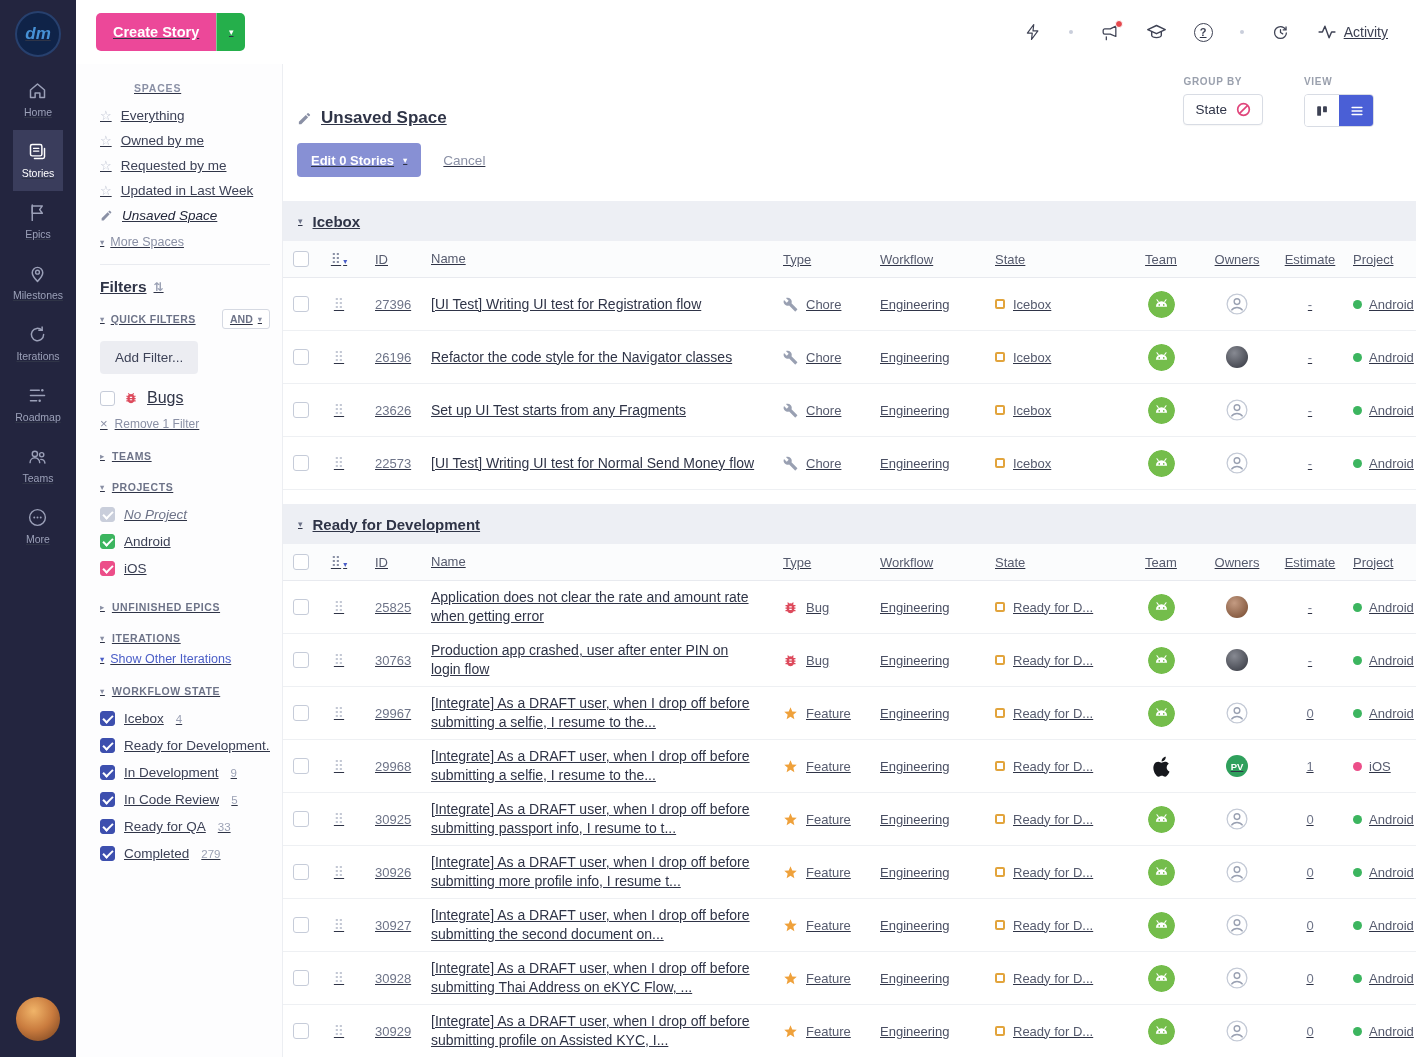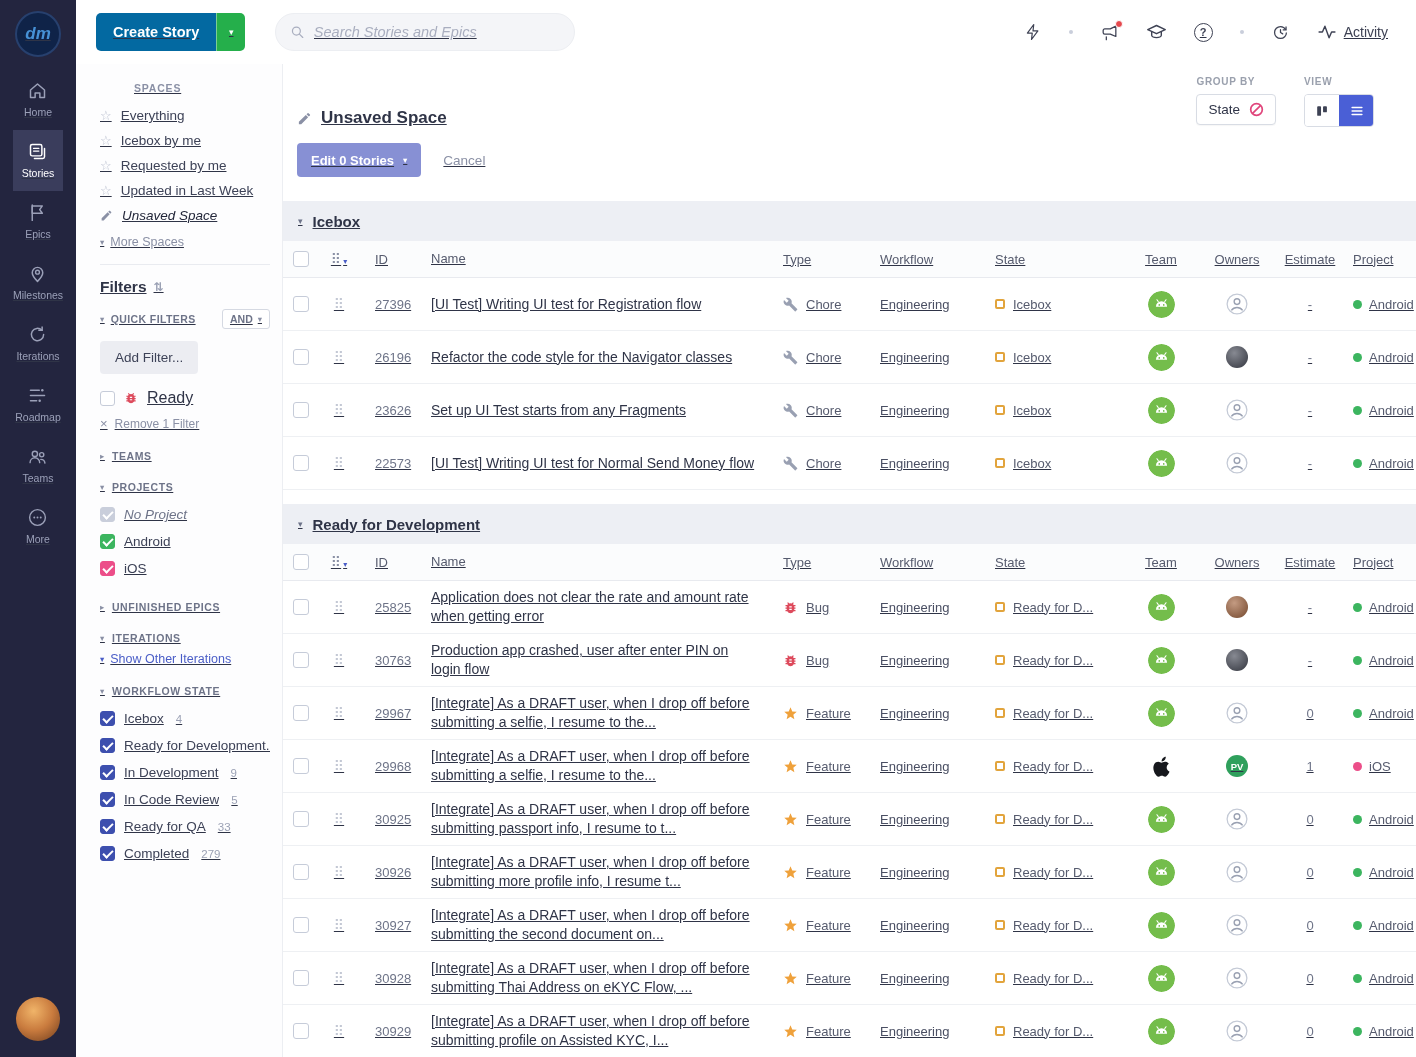--- a/index.html
+++ b/index.html
@@ -20,21 +20,21 @@
   .rail-spacer { flex:1; }
   .rail-avatar { width:44px; height:44px; border-radius:50%; margin-bottom:16px; cursor:pointer;
                  background:radial-gradient(circle at 40% 32%, #f0b469 0%, #c97b3e 48%, #6e3c1d 100%); }
 
   
   .right { flex:1; display:flex; flex-direction:column; min-width:0; }
 
   
   .topbar { height:64px; flex:none; display:flex; align-items:center; padding:0 28px 0 20px; background:#fff; }
   .create-btn { display:flex; height:38px; border-radius:5px; overflow:hidden; cursor:pointer; flex:none; }
-  .create-main { background:#0369a1; color:#fff; font-weight:bold; font-size:14.5px; padding:0 17px; display:flex; align-items:center; }
+  .create-main { background:#ec4899; color:#fff; font-weight:bold; font-size:14.5px; padding:0 17px; display:flex; align-items:center; }
   .create-caret { background:#25af4b; border-left:1px solid rgba(255,255,255,.4); width:29px; color:#fff;
                   display:flex; align-items:center; justify-content:center; font-size:9px; }
   .search { margin-left:30px; width:300px; height:38px; border-radius:19px; background:#f4f5f8; border:1px solid #eceef2;
             display:flex; align-items:center; padding:0 14px; gap:9px; }
   .search input { border:none; background:transparent; outline:none; font-style:italic; font-size:14.5px; color:#6b7186; width:100%;
                   font-family:"Liberation Sans","DejaVu Sans",sans-serif; }
   .search input::placeholder { color:#a9aebf; }
   .tb-icons { margin-left:auto; display:flex; align-items:center; gap:27px; }
   .tb-ic { position:relative; display:flex; align-items:center; justify-content:center; cursor:pointer; color:#3e4254; }
   .tb-ic.help { width:19px; height:19px; border:1.7px solid #3e4254; border-radius:50%; font-size:11px; font-weight:bold; }
@@ -76,21 +76,21 @@
   .cb { width:15px; height:15px; border:1.5px solid #c6ccd9; border-radius:3px; background:#fff;
         display:inline-flex; align-items:center; justify-content:center; flex:none; }
   .cb.checked { border-color:transparent; }
   .cb.checked::after { content:""; width:8px; height:4px; border-left:2px solid #fff; border-bottom:2px solid #fff;
                        transform:rotate(-45deg); margin-top:-2px; }
   .sprint-ic { flex:none; }
   .nowrap { white-space:nowrap; overflow:hidden; }
 
   
   .main { flex:1; min-width:0; position:relative; background:#fff; overflow:hidden; }
-  .controls { position:absolute; top:12px; right:42px; display:flex; gap:28px; }
+  .controls { position:absolute; top:12px; right:42px; display:flex; gap:41px; }
   .ctrl { display:flex; flex-direction:column; gap:7px; align-items:flex-start; }
   .ctrl-label { font-size:10px; font-weight:bold; color:#9aa0ad; letter-spacing:.7px; }
   .state-btn { height:31px; border:1px solid #d8dce4; border-radius:4px; background:#fff; display:flex; align-items:center;
                gap:9px; padding:0 11px; font-size:13.5px; color:#2f3447; cursor:pointer; box-shadow:0 1px 1px rgba(40,45,60,.04); }
   .view-toggle { display:flex; border:1px solid #d8dce4; border-radius:4px; overflow:hidden; }
   .vt-btn { width:34px; height:31px; display:flex; align-items:center; justify-content:center; background:#fff; cursor:pointer; }
   .vt-btn + .vt-btn { border-left:1px solid #d8dce4; }
   .vt-btn.active { background:#4a5fd6; border-left-color:#4a5fd6; }
   .main-head { padding:44px 16px 0 14px; }
   .title-row { display:flex; align-items:center; gap:9px; }
@@ -228,27 +228,20 @@
     <div class="rail-avatar"></div>
   </nav>
 
   <div class="right">
 
     <header class="topbar">
       <span class="create-btn">
         <span class="create-main">Create Story</span>
         <span class="create-caret">▾</span>
       </span>
-      <span class="search">
-        <svg width="16" height="16" viewBox="0 0 24 24">
-          <circle cx="10.5" cy="10.5" r="6.5" fill="none" stroke="#a9aebf" stroke-width="2"></circle>
-          <path d="M15.5 15.5 21 21" stroke="#a9aebf" stroke-width="2" stroke-linecap="round"></path>
-        </svg>
-        <input type="text" placeholder="Search Stories and Epics" style="">
-      </span>
       <div class="tb-icons">
         <span class="tb-ic">
           <svg width="18" height="18" viewBox="0 0 24 24">
               <path d="M13 2 4.5 13.5H11L10 22l8.5-11.5H12z" fill="none" stroke="#3e4254" stroke-width="1.6" stroke-linejoin="round"></path>
             </svg>
         </span>
         <span class="sep-dot"></span>
         <span class="tb-ic">
           <svg width="19" height="19" viewBox="0 0 24 24">
               <path d="M20 4v13l-7-3H6a2 2 0 0 1-2-2V9.5a2 2 0 0 1 2-2h7l7-3.5z" fill="none" stroke="#3e4254" stroke-width="1.6" stroke-linejoin="round"></path>
@@ -284,21 +277,21 @@
 
       <aside class="sidebar">
         <div class="side-heading">SPACES</div>
         <div>
             <div class="side-item ">
        <span class="star">☆</span>
               <span class="side-label ">Everything</span>
      </div>
             <div class="side-item ">
        <span class="star">☆</span>
-              <span class="side-label ">Icebox by me</span>
+              <span class="side-label ">Owned by me</span>
      </div>
             <div class="side-item ">
        <span class="star">☆</span>
               <span class="side-label ">Requested by me</span>
      </div>
             <div class="side-item ">
        <span class="star">☆</span>
               <span class="side-label ">Updated in Last Week</span>
      </div>
             <div class="side-item active">
@@ -326,21 +319,21 @@
             <span>AND</span>
             <span class="caret-sm">▾</span>
           </span>
         </div>
         <div class="add-filter">Add Filter...</div>
         <div class="bugs-row">
           <span class="cb"></span>
           <svg class="bug-sm" viewBox="0 0 24 24">
               <path fill="#dd4a5c" d="M20 8h-2.8a6 6 0 0 0-1.4-1.5l1.6-1.6-1.4-1.4-2.1 2.1a6 6 0 0 0-3.8 0L8 3.5 6.6 4.9l1.6 1.6A6 6 0 0 0 6.8 8H4v2h2.1a6 6 0 0 0-.1 1v1H4v2h2v1c0 .3 0 .7.1 1H4v2h2.8a6 6 0 0 0 10.4 0H20v-2h-2.1c.1-.3.1-.7.1-1v-1h2v-2h-2v-1a6 6 0 0 0-.1-1H20V8zm-6 8h-4v-2h4v2zm0-4h-4v-2h4v2z"></path>
             </svg>
-          <span class="side-label">Ready</span>
+          <span class="side-label">Bugs</span>
         </div>
         <div class="remove-filter">
           <span class="x-ic">×</span>
           <span>Remove 1 Filter</span>
         </div>
         <div class="section-head">
           <span class="caret-sm">▸</span>
           <span>TEAMS</span>
         </div>
         <div class="section-head">

